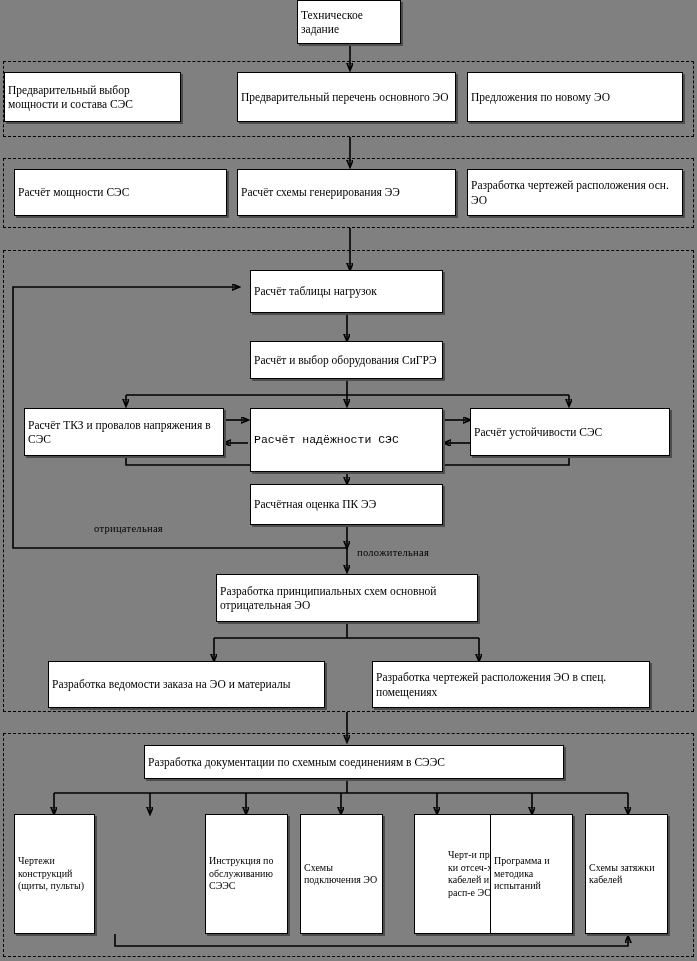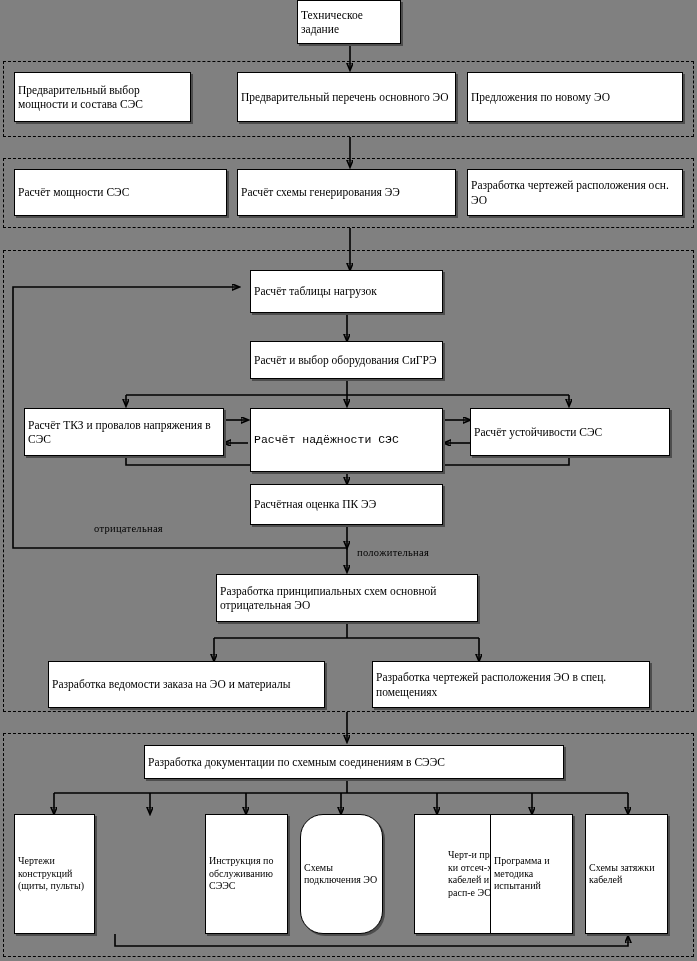--- a/index.html
+++ b/index.html
@@ -111,21 +111,21 @@
 
     <path d="M115,934 L115,946 L628,946 L628,936" marker-end="url(#ah)"></path>
   </svg>
 
   <div class="box f11" style="left:297px;top:0px;width:104px;height:44px;">
     <span>Техническое задание</span>
   </div>
 
   <div class="group" style="left:3px;top:61px;width:691px;height:76px;"></div>
 
-  <div class="box f11" style="left:14px;top:72px;width:177px;height:50px;">
+  <div class="box f11" style="left:4px;top:72px;width:177px;height:50px;">
     <span>Предварительный выбор мощности и состава СЭС</span>
   </div>
   <div class="box f11" style="left:237px;top:72px;width:219px;height:50px;">
     <span>Предварительный перечень основного ЭО</span>
   </div>
   <div class="box f11" style="left:467px;top:72px;width:216px;height:50px;">
     <span>Предложения по новому ЭО</span>
   </div>
 
   <div class="group" style="left:3px;top:158px;width:691px;height:70px;"></div>
@@ -183,21 +183,21 @@
   <div class="box f11" style="left:121px;top:745px;width:420px;height:34px;margin-left:23px;">
     <span>Разработка документации по схемным соединениям в СЭЭС</span>
   </div>
 
   <div class="box f9" style="left:14px;top:814px;width:81px;height:120px;">
     <span>Чертежи конструкций (щиты, пульты)</span>
   </div>
   <div class="box f9" style="left:205px;top:814px;width:83px;height:120px;">
     <span>Инструкция по обслуживанию СЭЭС</span>
   </div>
-  <div class="box f9" style="left:300px;top:814px;width:83px;height:120px;border-radius:23px;">
+  <div class="box f9" style="left:300px;top:814px;width:83px;height:120px;">
     <span>Схемы подключения ЭО</span>
   </div>
   <div class="box f9" style="left:414px;top:814px;width:100px;height:120px;padding-left:33px;">
     <span>Черт-и прокл-ки отсеч-х кабелей и расп-е ЭО</span>
   </div>
   <div class="box f9" style="left:490px;top:814px;width:83px;height:120px;">
     <span>Программа и методика испытаний</span>
   </div>
   <div class="box f9" style="left:585px;top:814px;width:83px;height:120px;">
     <span>Схемы затяжки кабелей</span>

